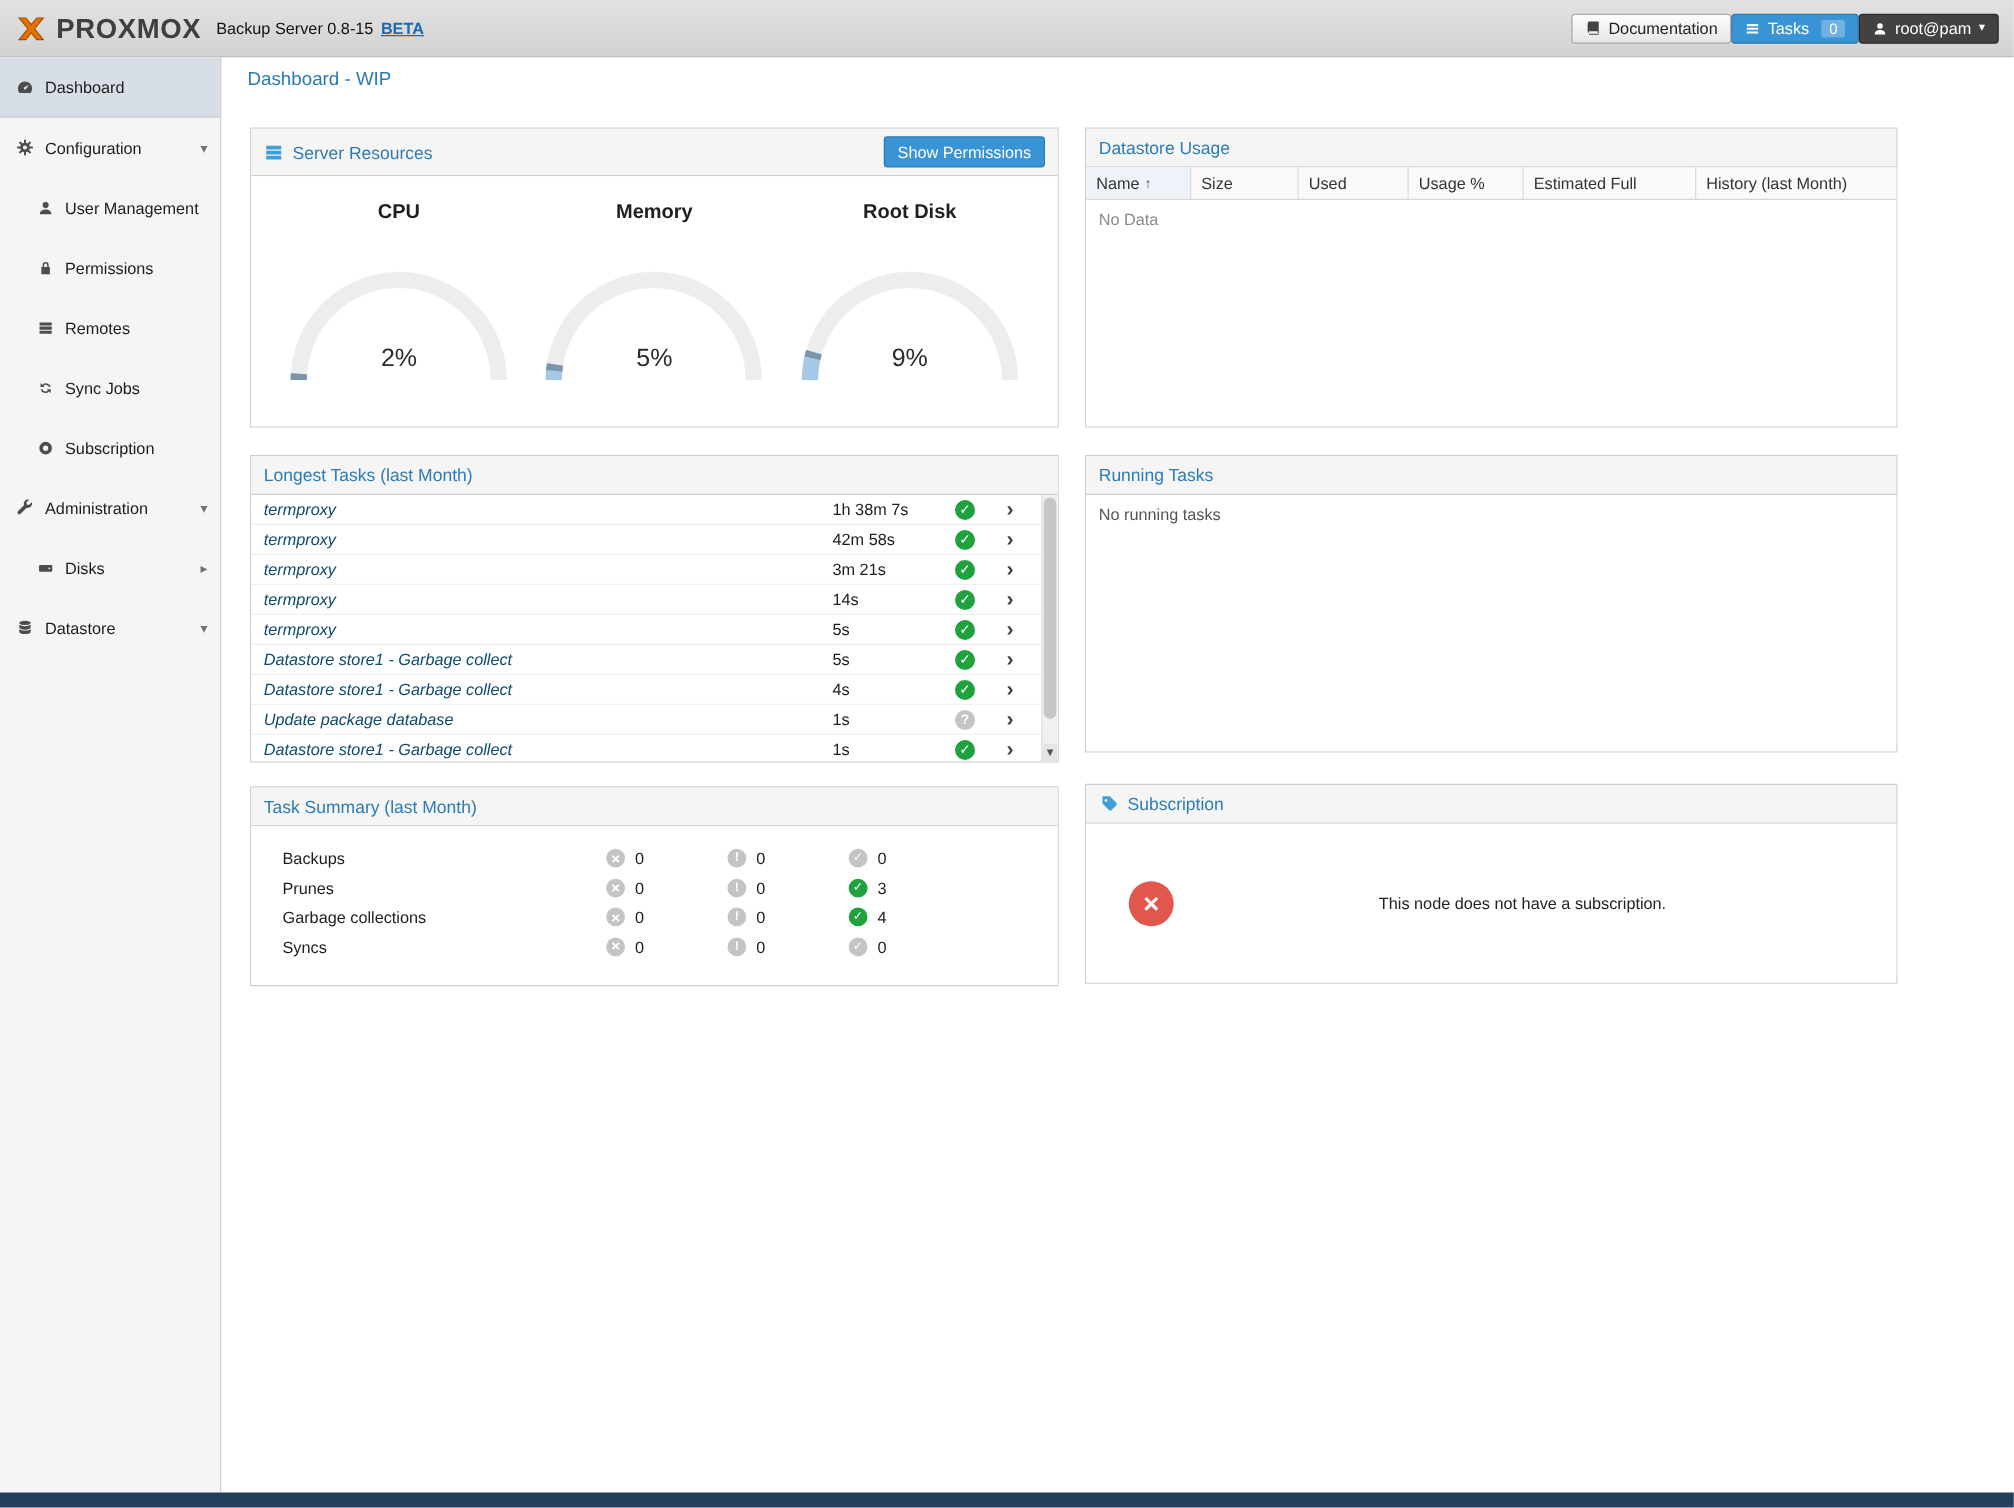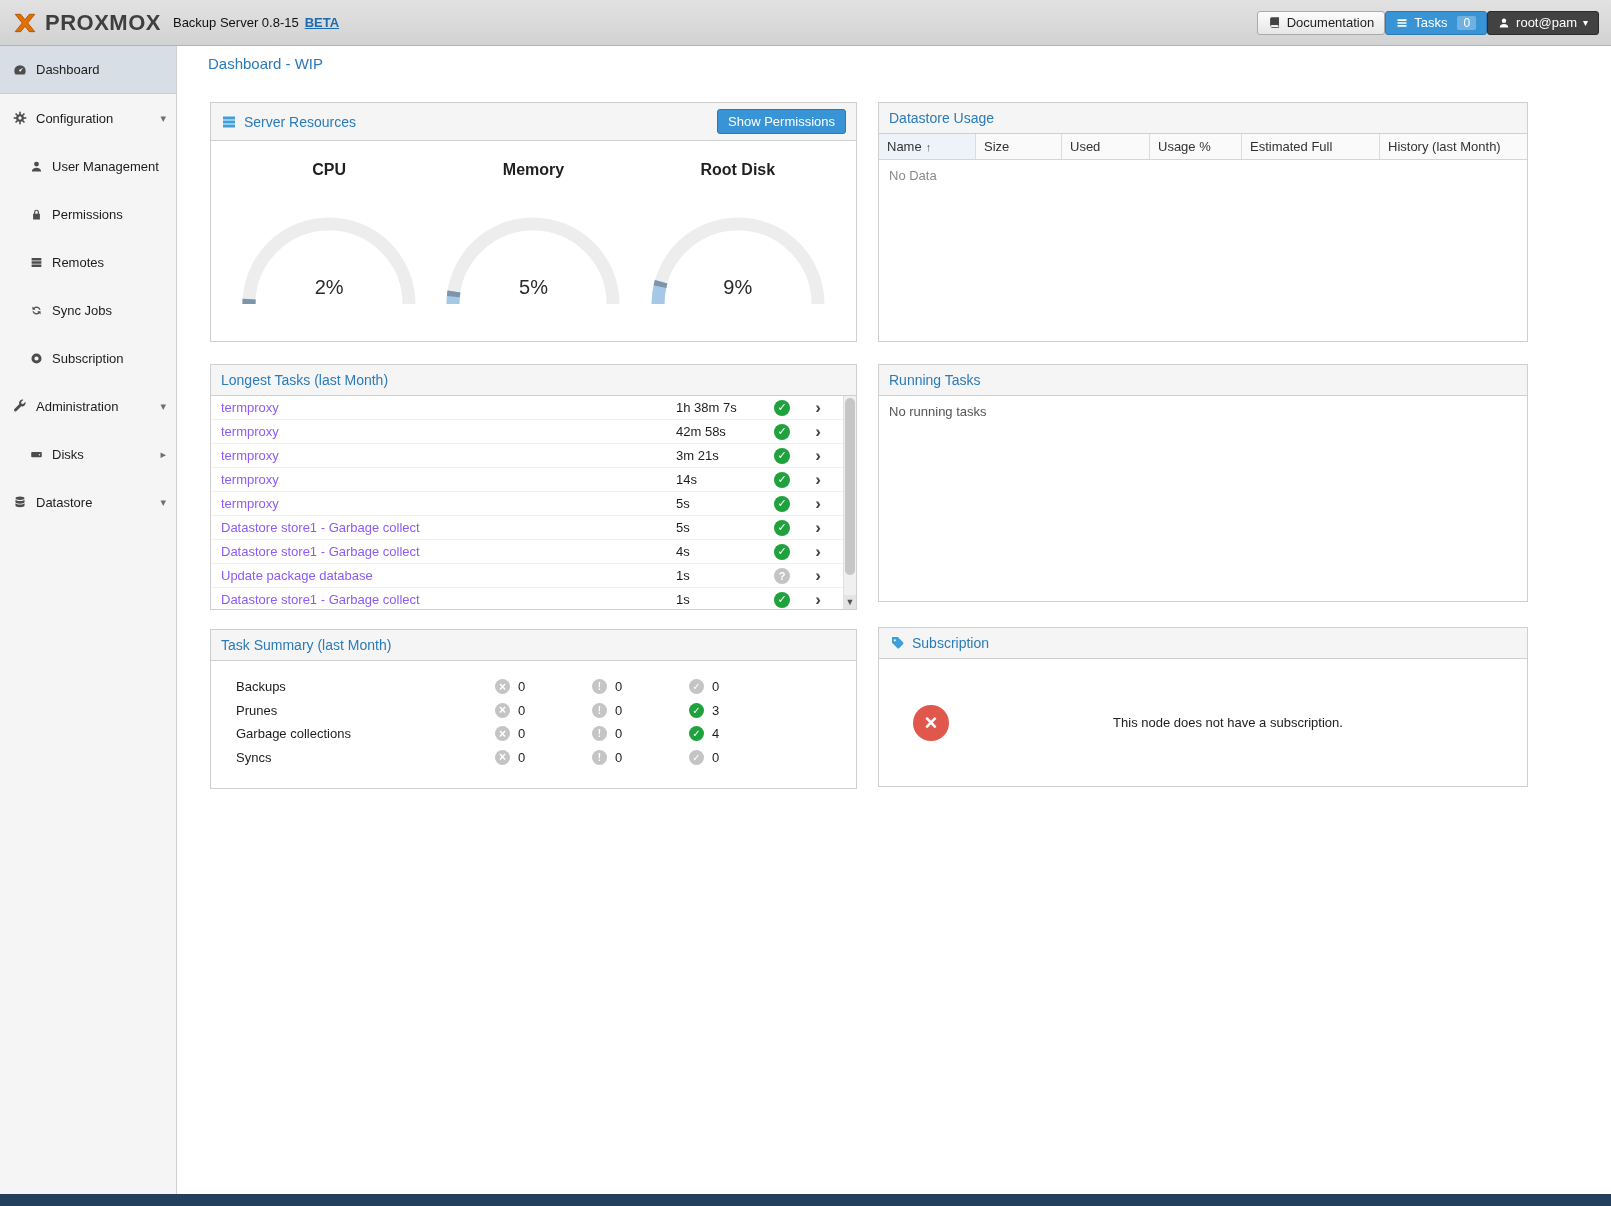--- a/index.html
+++ b/index.html
@@ -32,21 +32,21 @@
     background:#f5f5f5; border-right:1px solid #cfcfcf; overflow:hidden; }
   .nav-item { display:flex; align-items:center; height:48px; padding:0 10px 0 12px;
     cursor:pointer; color:#1c1c1c; font-size:13px; }
   .nav-item.child { padding-left:28px; }
   .nav-item.selected { background:#d8dee5; border-bottom:1px solid #c8cfd7; }
   .nav-icon { width:16px; height:16px; margin-right:8px; color:#4d4d4d; flex:0 0 16px;
     display:inline-flex; align-items:center; justify-content:center; }
   .nav-caret { margin-left:auto; color:#6f6f6f; font-size:11px; }
 
   
-  .main { position:absolute; left:178px; top:46px; right:0; bottom:12px; background:#fff; overflow:hidden;padding-left:10px; }
+  .main { position:absolute; left:178px; top:46px; right:0; bottom:12px; background:#fff; overflow:hidden; }
   .page-header { height:34px; display:flex; align-items:center; padding-left:20px;
     color:#2a7ab9; font-size:15px; }
   .content { display:flex; gap:21px; padding:22px 0 0 22px; }
   .col-left { width:647px; }
   .col-right { width:650px; }
 
   .panel { border:1px solid #cfcfcf; background:#fff; display:flex; flex-direction:column; }
   .panel-header { display:flex; align-items:center; gap:7px; background:#f5f5f5;
     border-bottom:1px solid #cfcfcf; padding:6px 10px; min-height:31px; }
   .panel-title { color:#2b7bb9; font-size:14px; }
@@ -67,33 +67,33 @@
   
   .gauges { display:flex; justify-content:space-around; padding:16px 16px 0; }
   .gauge { width:200px; text-align:center; }
   .gauge-label { font-size:16px; font-weight:bold; color:#1f1f1f; margin:4px 0 30px; }
   .gauge-wrap { position:relative; width:190px; height:100px; margin:0 auto; }
   .gauge-num { position:absolute; left:0; right:0; bottom:10px; font-size:20px; color:#2b2b2b; }
 
   
   .du-headrow { display:flex; border-bottom:1px solid #d5d5d5; background:#fafafa; cursor:pointer; }
   .du-col { padding:5px 8px; border-right:1px solid #dcdcdc; color:#333; display:flex; align-items:center; gap:4px; }
-  .du-col:nth-child(1){ width:97px; background:#eef3f9; }
+  .du-col:nth-child(1){ width:84px; background:#eef3f9; }
   .du-col:nth-child(2){ width:86px; }
   .du-col:nth-child(3){ width:88px; }
   .du-col:nth-child(4){ width:92px; }
   .du-col:nth-child(5){ width:138px; }
   .du-col:nth-child(6){ flex:1; border-right:none; }
   .sort-arrow { font-size:11px; color:#555; }
 
   
   .lt-list { position:relative; height:100%; }
   .lt-row { display:flex; align-items:center; height:24px; border-bottom:1px solid #f0f0f0;
     padding:0 18px 0 10px; cursor:pointer; }
-  .lt-name { flex:1; color:#8b5cf6; overflow:hidden; white-space:nowrap; }
+  .lt-name { flex:1; color:#0c4a6e; overflow:hidden; white-space:nowrap;font-style:italic; }
   .lt-dur { width:90px; color:#1d1d1d; }
   .lt-status { width:32px; display:flex; justify-content:center; }
   .lt-go { width:40px; text-align:center; color:#444; font-size:17px; font-weight:bold; line-height:1; cursor:pointer; }
 
   .status-dot { width:16px; height:16px; border-radius:50%; color:#fff;
     display:inline-flex; align-items:center; justify-content:center; font-size:11px; font-weight:bold; }
   .st-ok { background:#1fa23e; }
   .st-ok::after { content:"✓"; }
   .st-unknown { background:#c4c4c4; }
   .st-unknown::after { content:"?"; }

